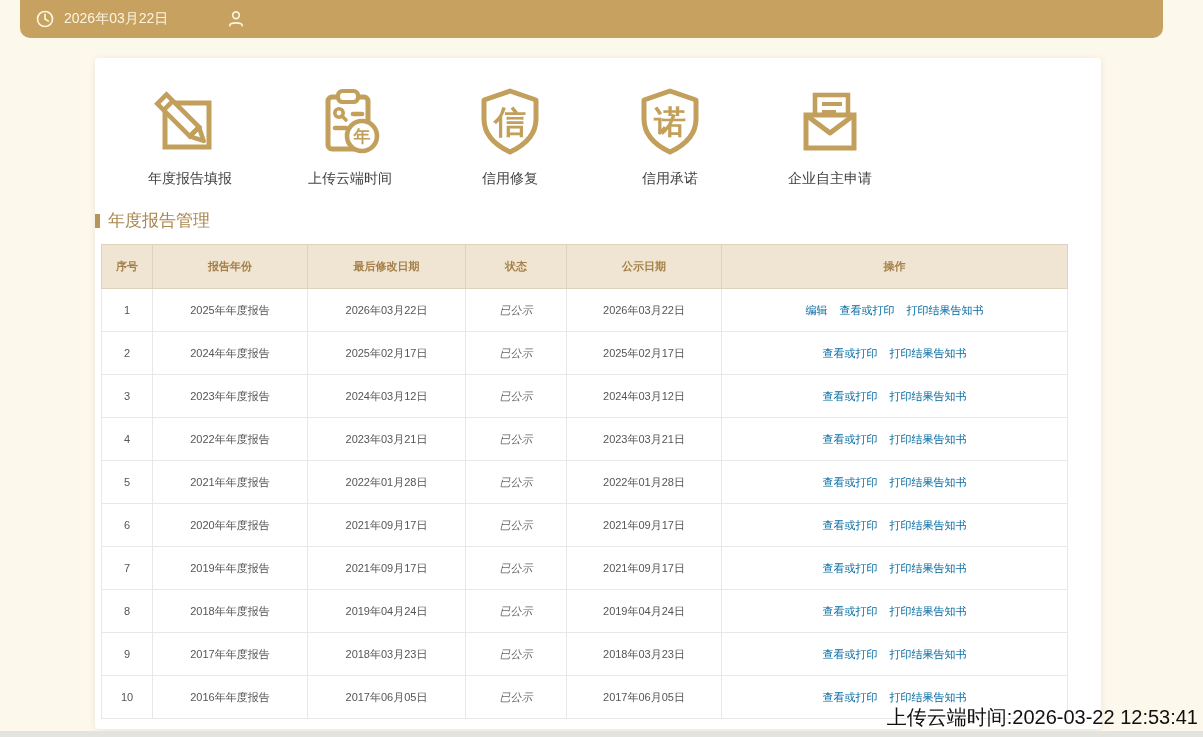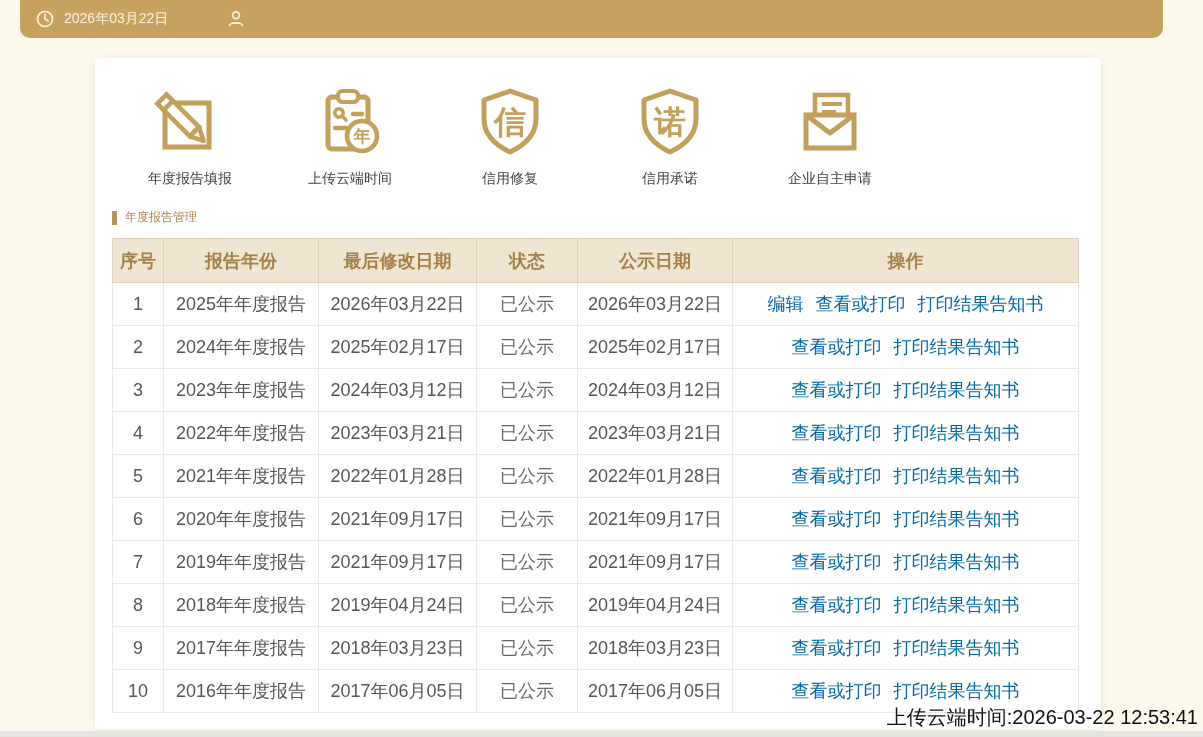--- a/index.html
+++ b/index.html
@@ -52,53 +52,53 @@
   .nav-item .nlabel {
     margin-top: 10px;
     font-size: 14px;
     color: #3f3f3f;
     white-space: nowrap;
   }
   .nav-item svg { display: block; }
 
   
   .section-head {
-    margin: 21px 0 0 17px;
+    margin: 21px 0 0 0;
     display: flex; align-items: center;
-    font-size: 12px; color: #a8854e;
+    font-size: 17px; color: #a8854e;
   }
   .section-head .bar {
     width: 5px; height: 14px;
     background: #b5955a;
     margin-right: 8px;
   }
 
   
   table.report {
-    margin: 12px 17px 0 17px;
+    margin: 12px 17px 0 6px;
     width: 966px;
     border-collapse: collapse;
-    font-size: 18px;
+    font-size: 11px;
     table-layout: fixed;
   }
   table.report th {
     background: #f0e5d2;
     color: #a5804a;
     font-weight: bold;
     height: 44px;
     border: 1px solid #ded2bd;
     text-align: center;
   }
   table.report td {
     height: 43px;
     border: 1px solid #e8e8e8;
     text-align: center;
     color: #555;
   }
-  table.report td.status { color: #666; }
+  table.report td.status { color: #666; font-style: italic; }
   table.report a.act {
     color: #0369a1;
     text-decoration: none;
     margin: 0 6px;
     cursor: pointer;
     white-space: nowrap;
   }
 
   
   .upload-time {

